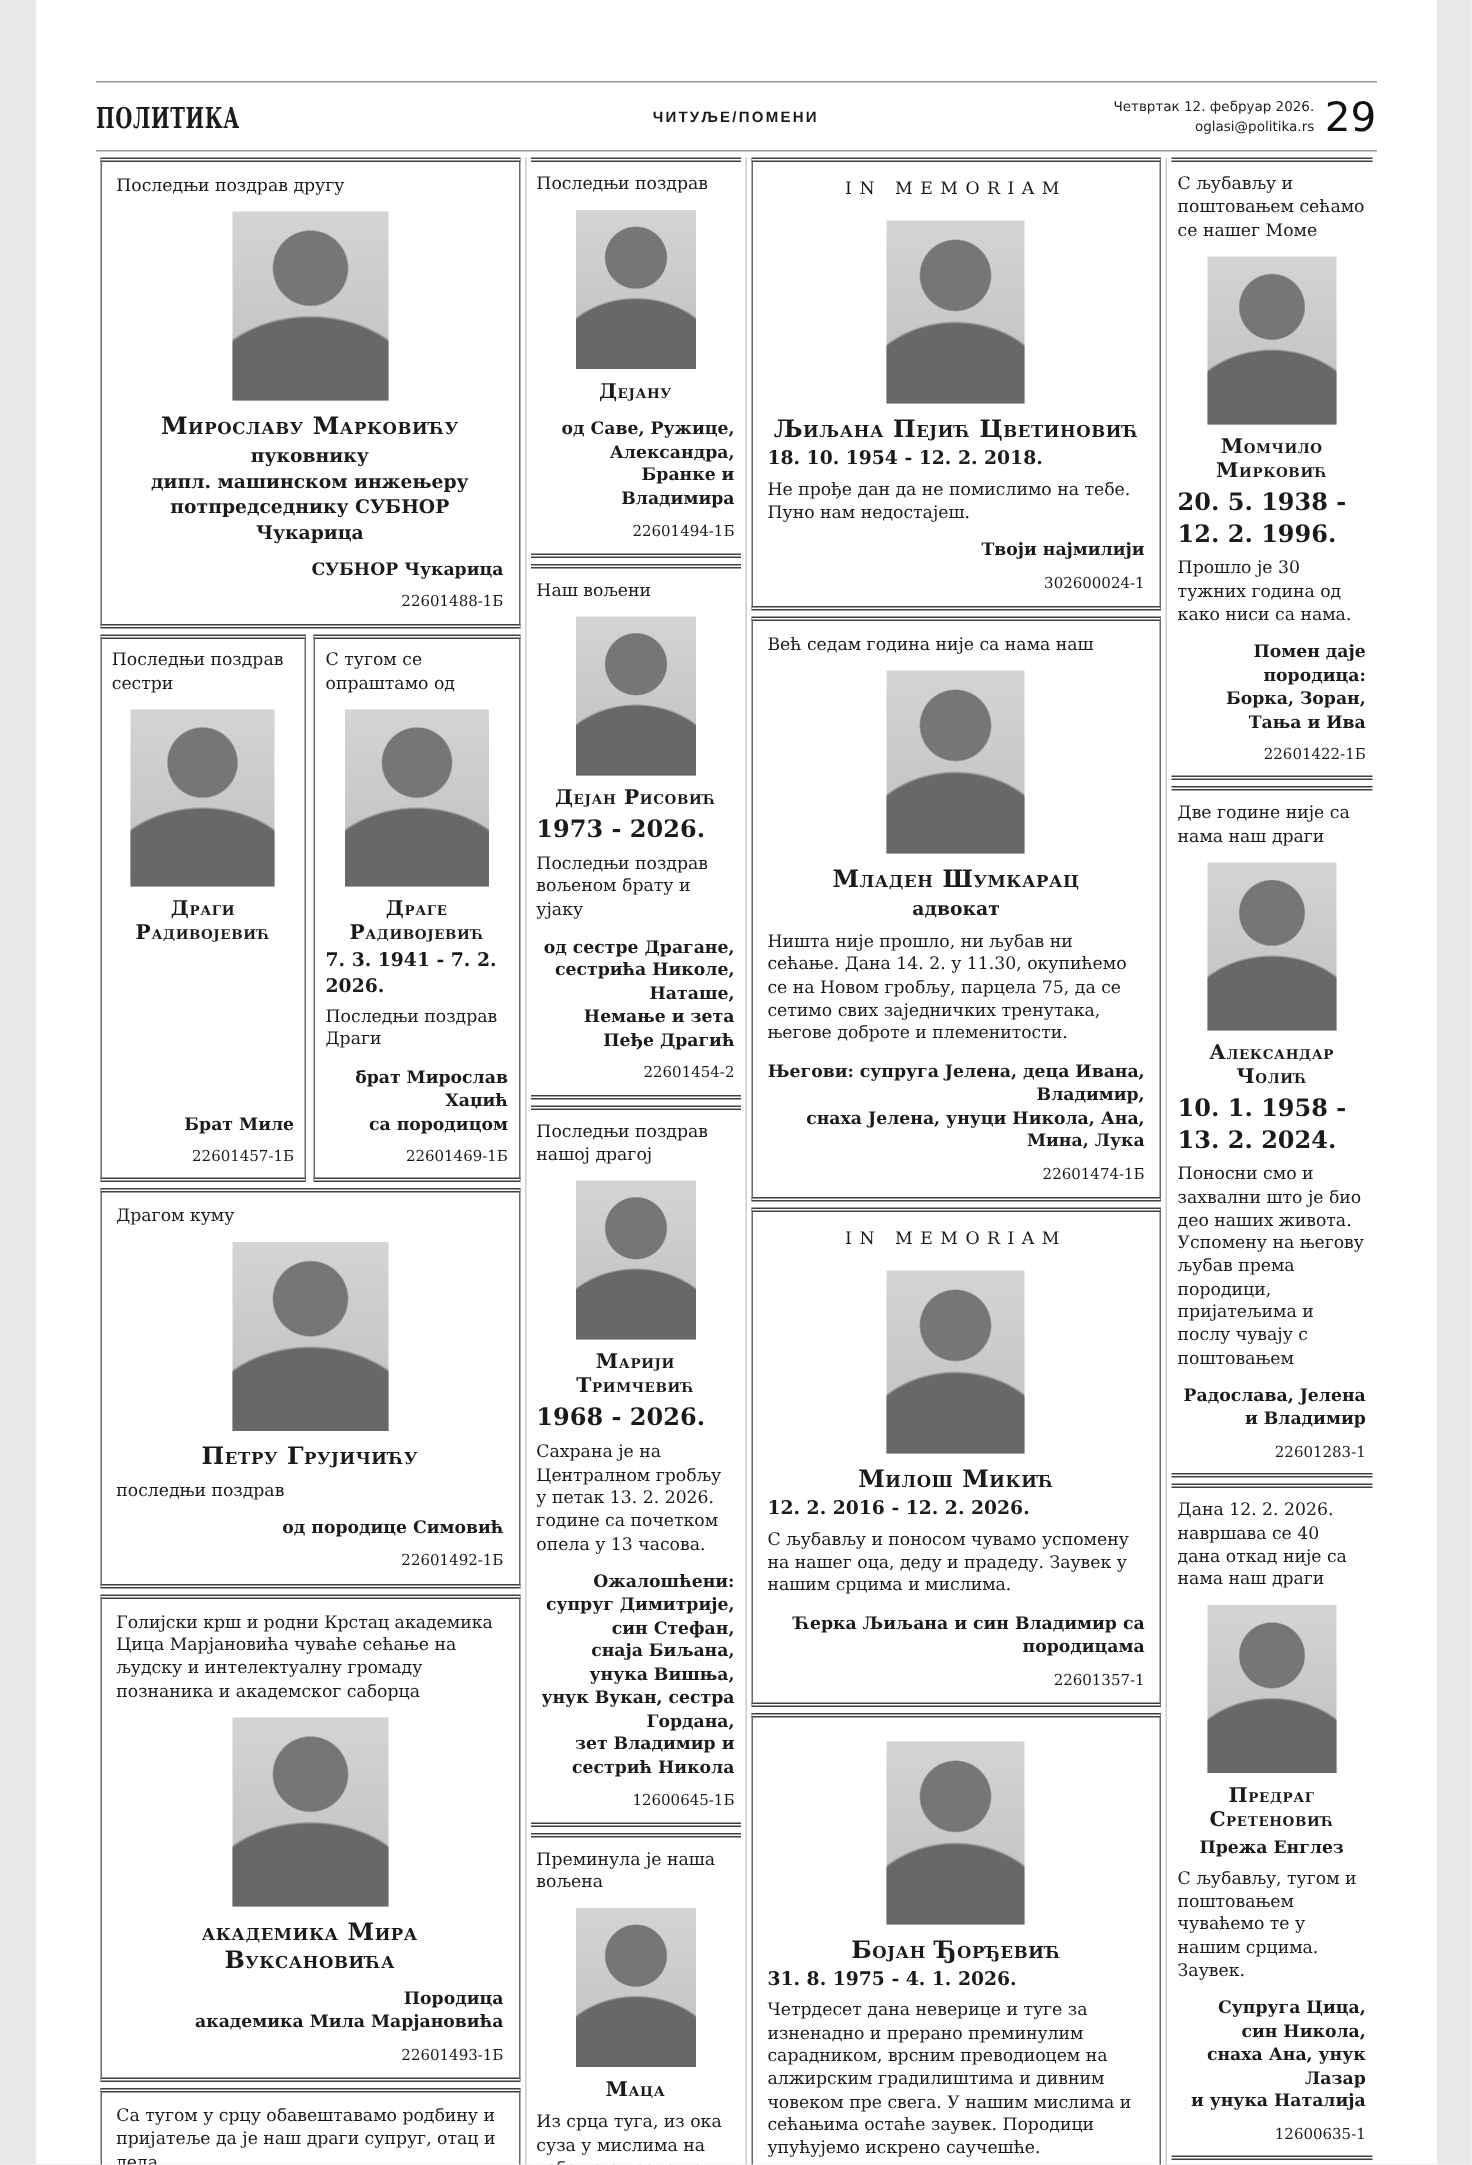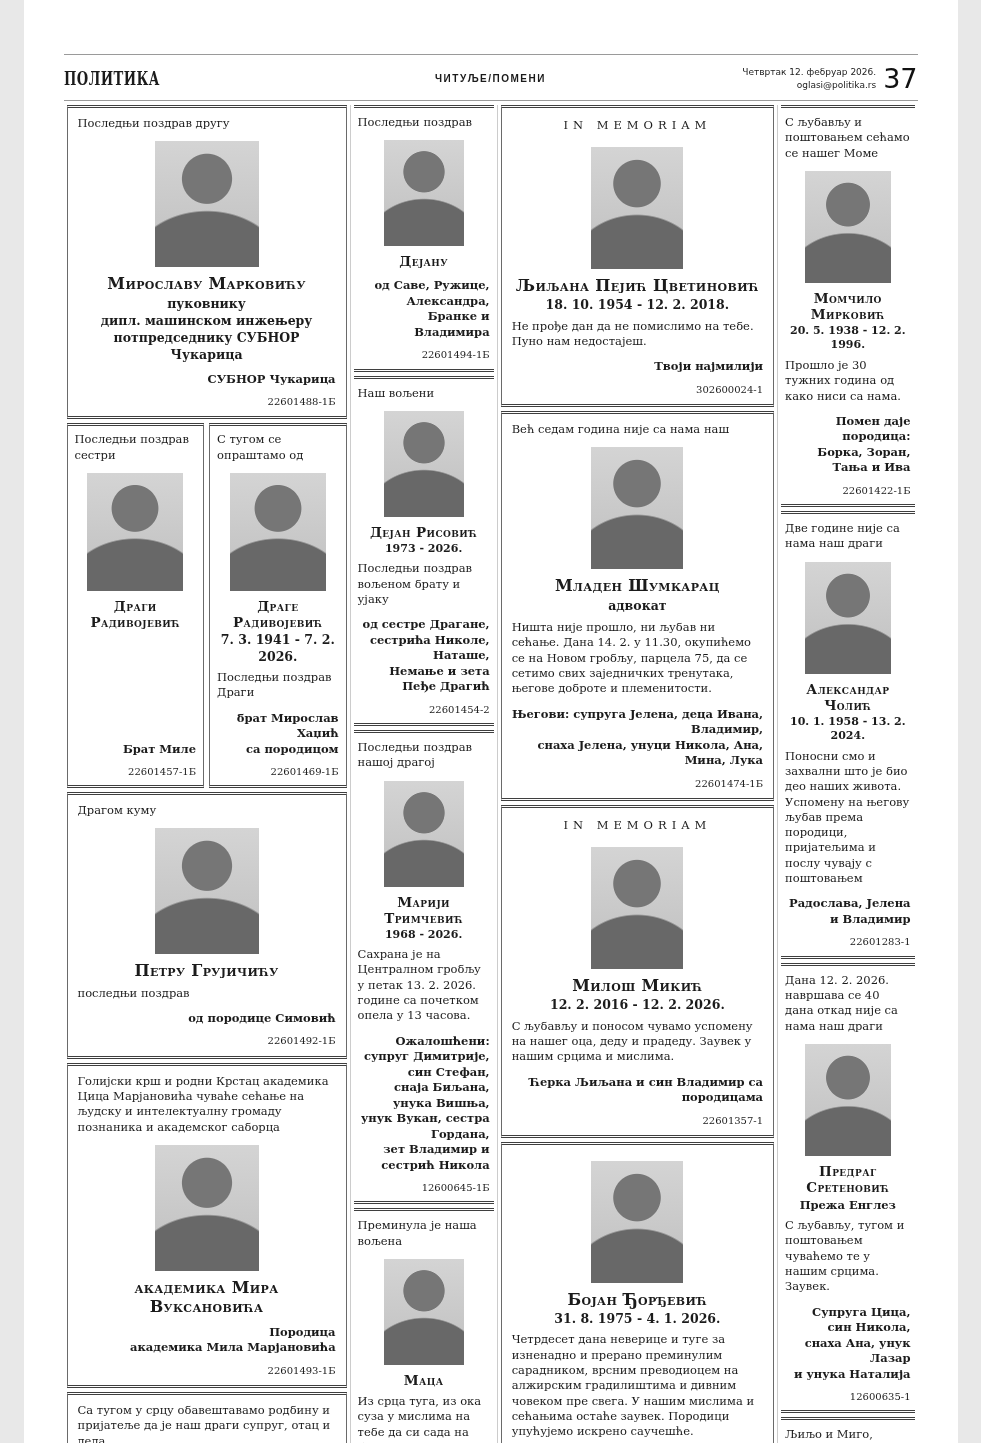--- a/index.html
+++ b/index.html
@@ -61,42 +61,42 @@
        radial-gradient(circle at 50% 30%,#767676 24%,rgba(0,0,0,0) 25%),
        radial-gradient(ellipse 75% 48% at 50% 103%,#686868 97%,rgba(0,0,0,0) 100%),
        linear-gradient(180deg,#d4d4d4,#bfbfbf);}
   .col-1 .blk-photo{width:80px;height:106px;}
   .col-2 .blk-photo{width:92px;height:122px;}
   .col-3 .blk-photo{width:86px;height:112px;}
   .pair .blk-photo{width:96px;height:118px;}
   .blk-name{text-align:center;font-variant:small-caps;font-weight:700;font-size:16px;
             letter-spacing:0.4px;margin-top:4px;line-height:1.18;}
   .col-1 .blk-name,.col-3 .blk-name,.pair .blk-name{font-size:13.5px;}
-  .blk-dates{text-align:center;font-weight:700;font-size:12.5px;margin-top:1px;}
-  .col-1 .blk-dates,.col-3 .blk-dates{font-size:11px;}
+  .blk-dates{font-weight:700;font-size:12.5px;margin-top:1px;}
+  .col-1 .blk-dates,.col-3 .blk-dates{font-size:16px;}
   .blk-subtitle{text-align:center;font-weight:700;font-size:12.5px;white-space:pre-line;margin-top:2px;line-height:1.35;}
   .col-3 .blk-subtitle{font-size:11.5px;}
   .blk-sig{margin-top:auto;text-align:right;font-weight:700;white-space:pre-line;padding-top:8px;line-height:1.35;}
   .blk-code{text-align:right;font-size:10px;margin-top:8px;font-weight:400;}
 </style>
 </head>
 <body>
 
 <div class="page">
   <header class="header">
     <div class="h-left">
       <span class="masthead">ПОЛИТИКА</span>
     </div>
     <div class="h-center">ЧИТУЉЕ/ПОМЕНИ</div>
     <div class="h-right">
       <div class="h-meta">
         <div>Четвртак 12. фебруар 2026.</div>
         <div>oglasi@politika.rs</div>
       </div>
-      <div class="pagenum">37</div>
+      <div class="pagenum">29</div>
     </div>
   </header>
   <main id="cols" class="cols">
       <div class="col col-0">
         <article class="ad">
           <div class="blk blk-intro">Последњи поздрав другу</div>
           <div class="blk blk-photo"></div>
           <div class="blk blk-name">Мирославу Марковићу</div>
           <div class="blk blk-subtitle">пуковнику
 дипл. машинском инжењеру

